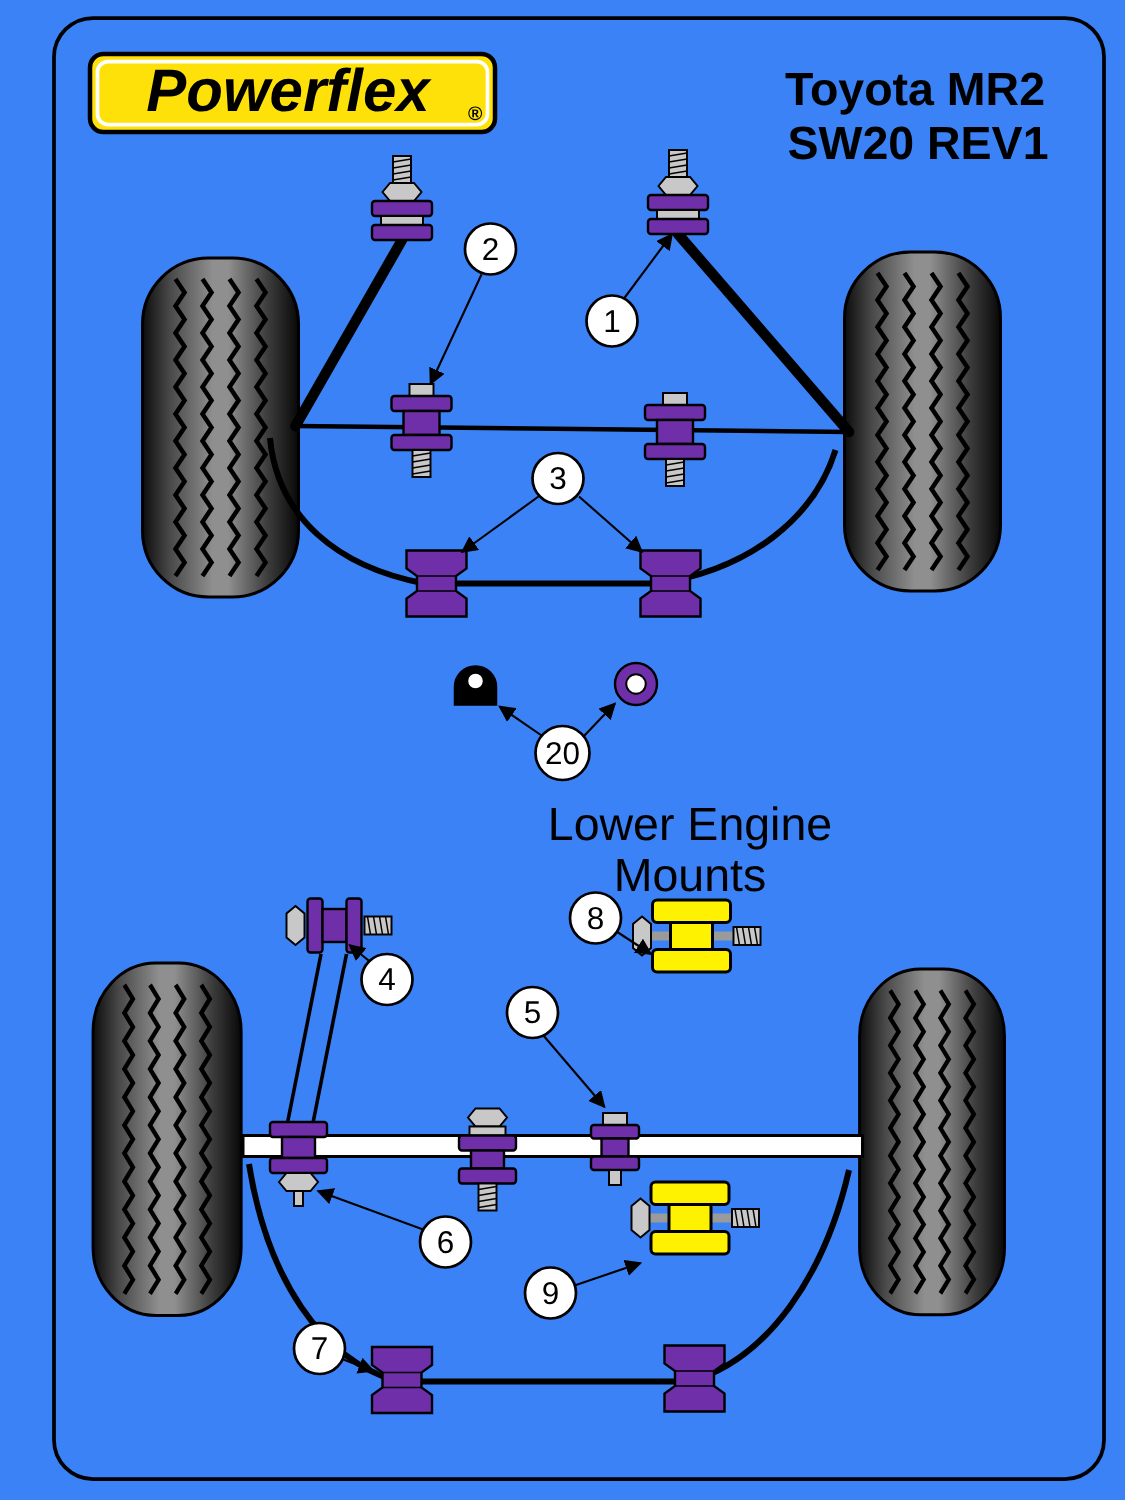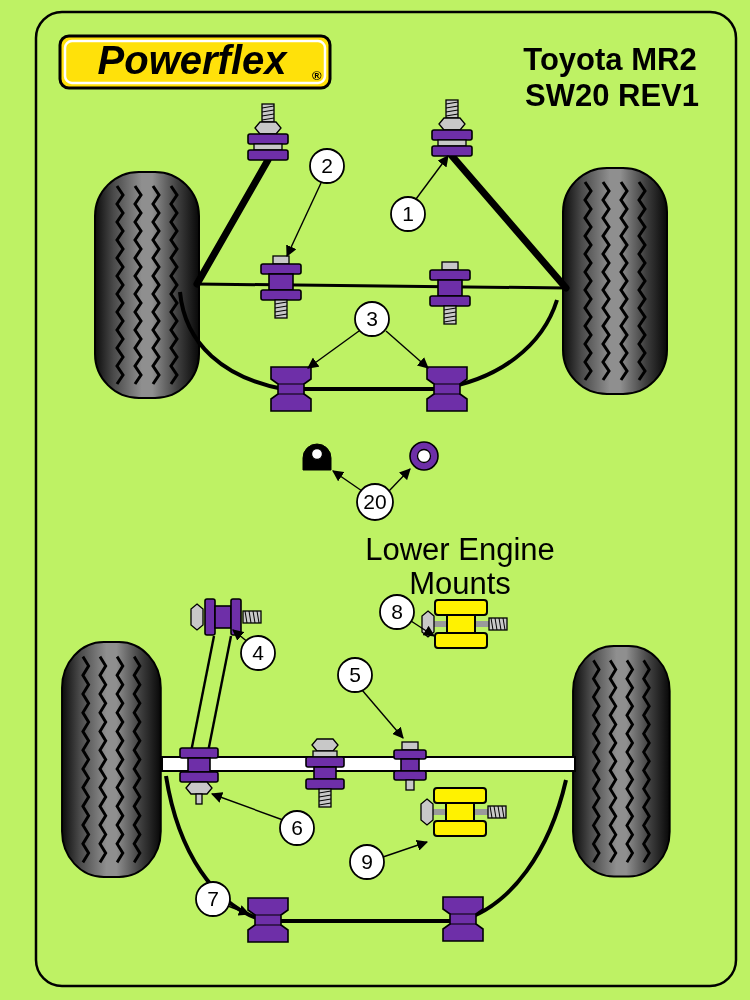--- a/index.html
+++ b/index.html
@@ -1,16 +1,16 @@
 <!DOCTYPE html>
 <html style="--bushing-purple: #6e2fa8; --mount-yellow: #fff200; --logo-yellow: #ffe10a; --hardware-gray: #c8c8c8;"><head>
 <meta charset="utf-8">
 <style>
   html,body{margin:0;padding:0;background:#fff;}
-  .frame{width:750px;height:1000px;position:relative;background:#bef264;overflow:hidden;}
+  .frame{width:750px;height:1000px;position:relative;background:#3b82f6;overflow:hidden;}
   svg{display:block;}
   text{font-family:"Liberation Sans",sans-serif;}
   .purple{fill:var(--bushing-purple,#6e2fa8);stroke:#000;stroke-width:1.6;}
   .gray{fill:var(--hardware-gray,#c8c8c8);stroke:#000;stroke-width:1.3;}
   .yellow{fill:var(--mount-yellow,#fff200);stroke:#000;stroke-width:2;}
   .rod{stroke:#9a9a9a;stroke-width:6;}
   .arm{stroke:#000;stroke-width:7;stroke-linecap:round;fill:none;}
   .bar{stroke:#000;stroke-width:4;fill:none;}
   .line3{stroke:#000;stroke-width:3;fill:none;}
   .line2{stroke:#000;stroke-width:2.4;fill:none;}

